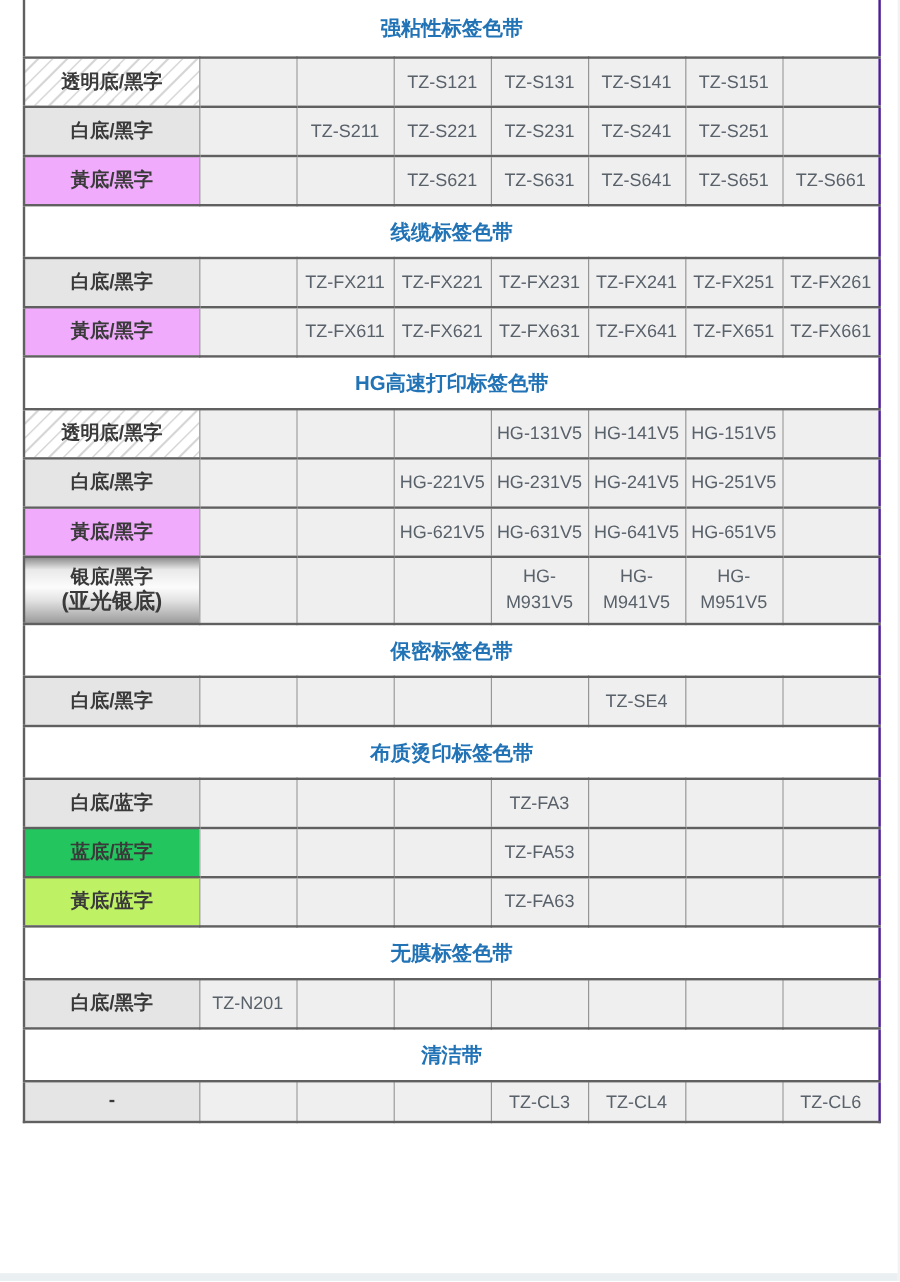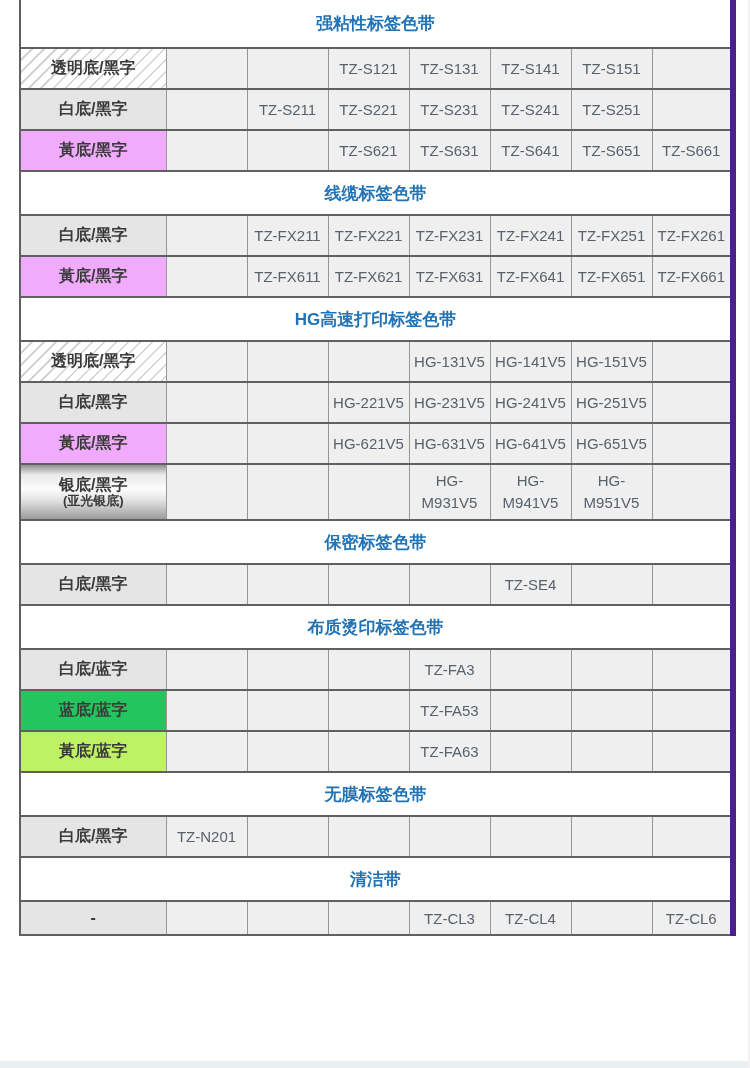--- a/index.html
+++ b/index.html
@@ -4,21 +4,21 @@
 <style>
   html,body { margin:0; padding:0; background:#ffffff; }
   .page {
     position:relative; width:750px; height:1068px; background:#ffffff;
     font-family:"Liberation Sans", sans-serif; overflow:hidden; box-sizing:border-box;
     border-right:2px solid #f2f2f2;
   }
   table.tape-table {
     border-collapse:collapse; table-layout:fixed;
     margin-left:19px; width:713px;
-    border-left:2px solid #606060; border-right:6px solid #4c1d95; border-bottom:2px solid #606060;
+    border-left:2px solid #606060; border-right:2px solid #4c1d95; border-bottom:2px solid #606060;
   }
   td { box-sizing:border-box; overflow:hidden; }
   
   tr.section-header td {
     background:#ffffff; color:#2173b6; font-weight:bold; font-size:17px;
     text-align:center; vertical-align:middle; height:44px;
     border-top:2px solid #606060; border-bottom:2px solid #606060;
   }
   tr.section-header.first td { height:48px; border-top:none; }
   
@@ -28,21 +28,21 @@
     text-align:center; vertical-align:middle;
   }
   tr.row-normal { height:41px; }
   tr.row-tall   { height:56px; }
   tr.row-short  { height:34px; }
   td.cell {
     background:#efefef; color:#59616a; font-size:15px; padding:1px 2px;
   }
   tr.row-tall td.cell { padding:1px 10px; line-height:1.45; }
   td.row-label { font-size:16px; font-weight:bold; color:#3a3a3a; padding:6px 2px; }
-  td.row-label .sublabel { display:block; font-size:13px; line-height:1.15; }
+  td.row-label .sublabel { display:block; font-size:18px; line-height:1.15; }
   td.row-label .mainlabel { display:block; line-height:1.2; }
   
   .bg-white  { background:#e5e5e5; }
   .bg-yellow { background:#f0abfc; }
   .bg-pink   { background:#f9c8cb; }
   .bg-lightblue { background:#22c55e; }
   .bg-cream  { background:#bef264; }
   .bg-hatched {
     background:repeating-linear-gradient(135deg, #ffffff 0px, #ffffff 7px, #d4d4d4 7px, #d4d4d4 8.5px);
   }

